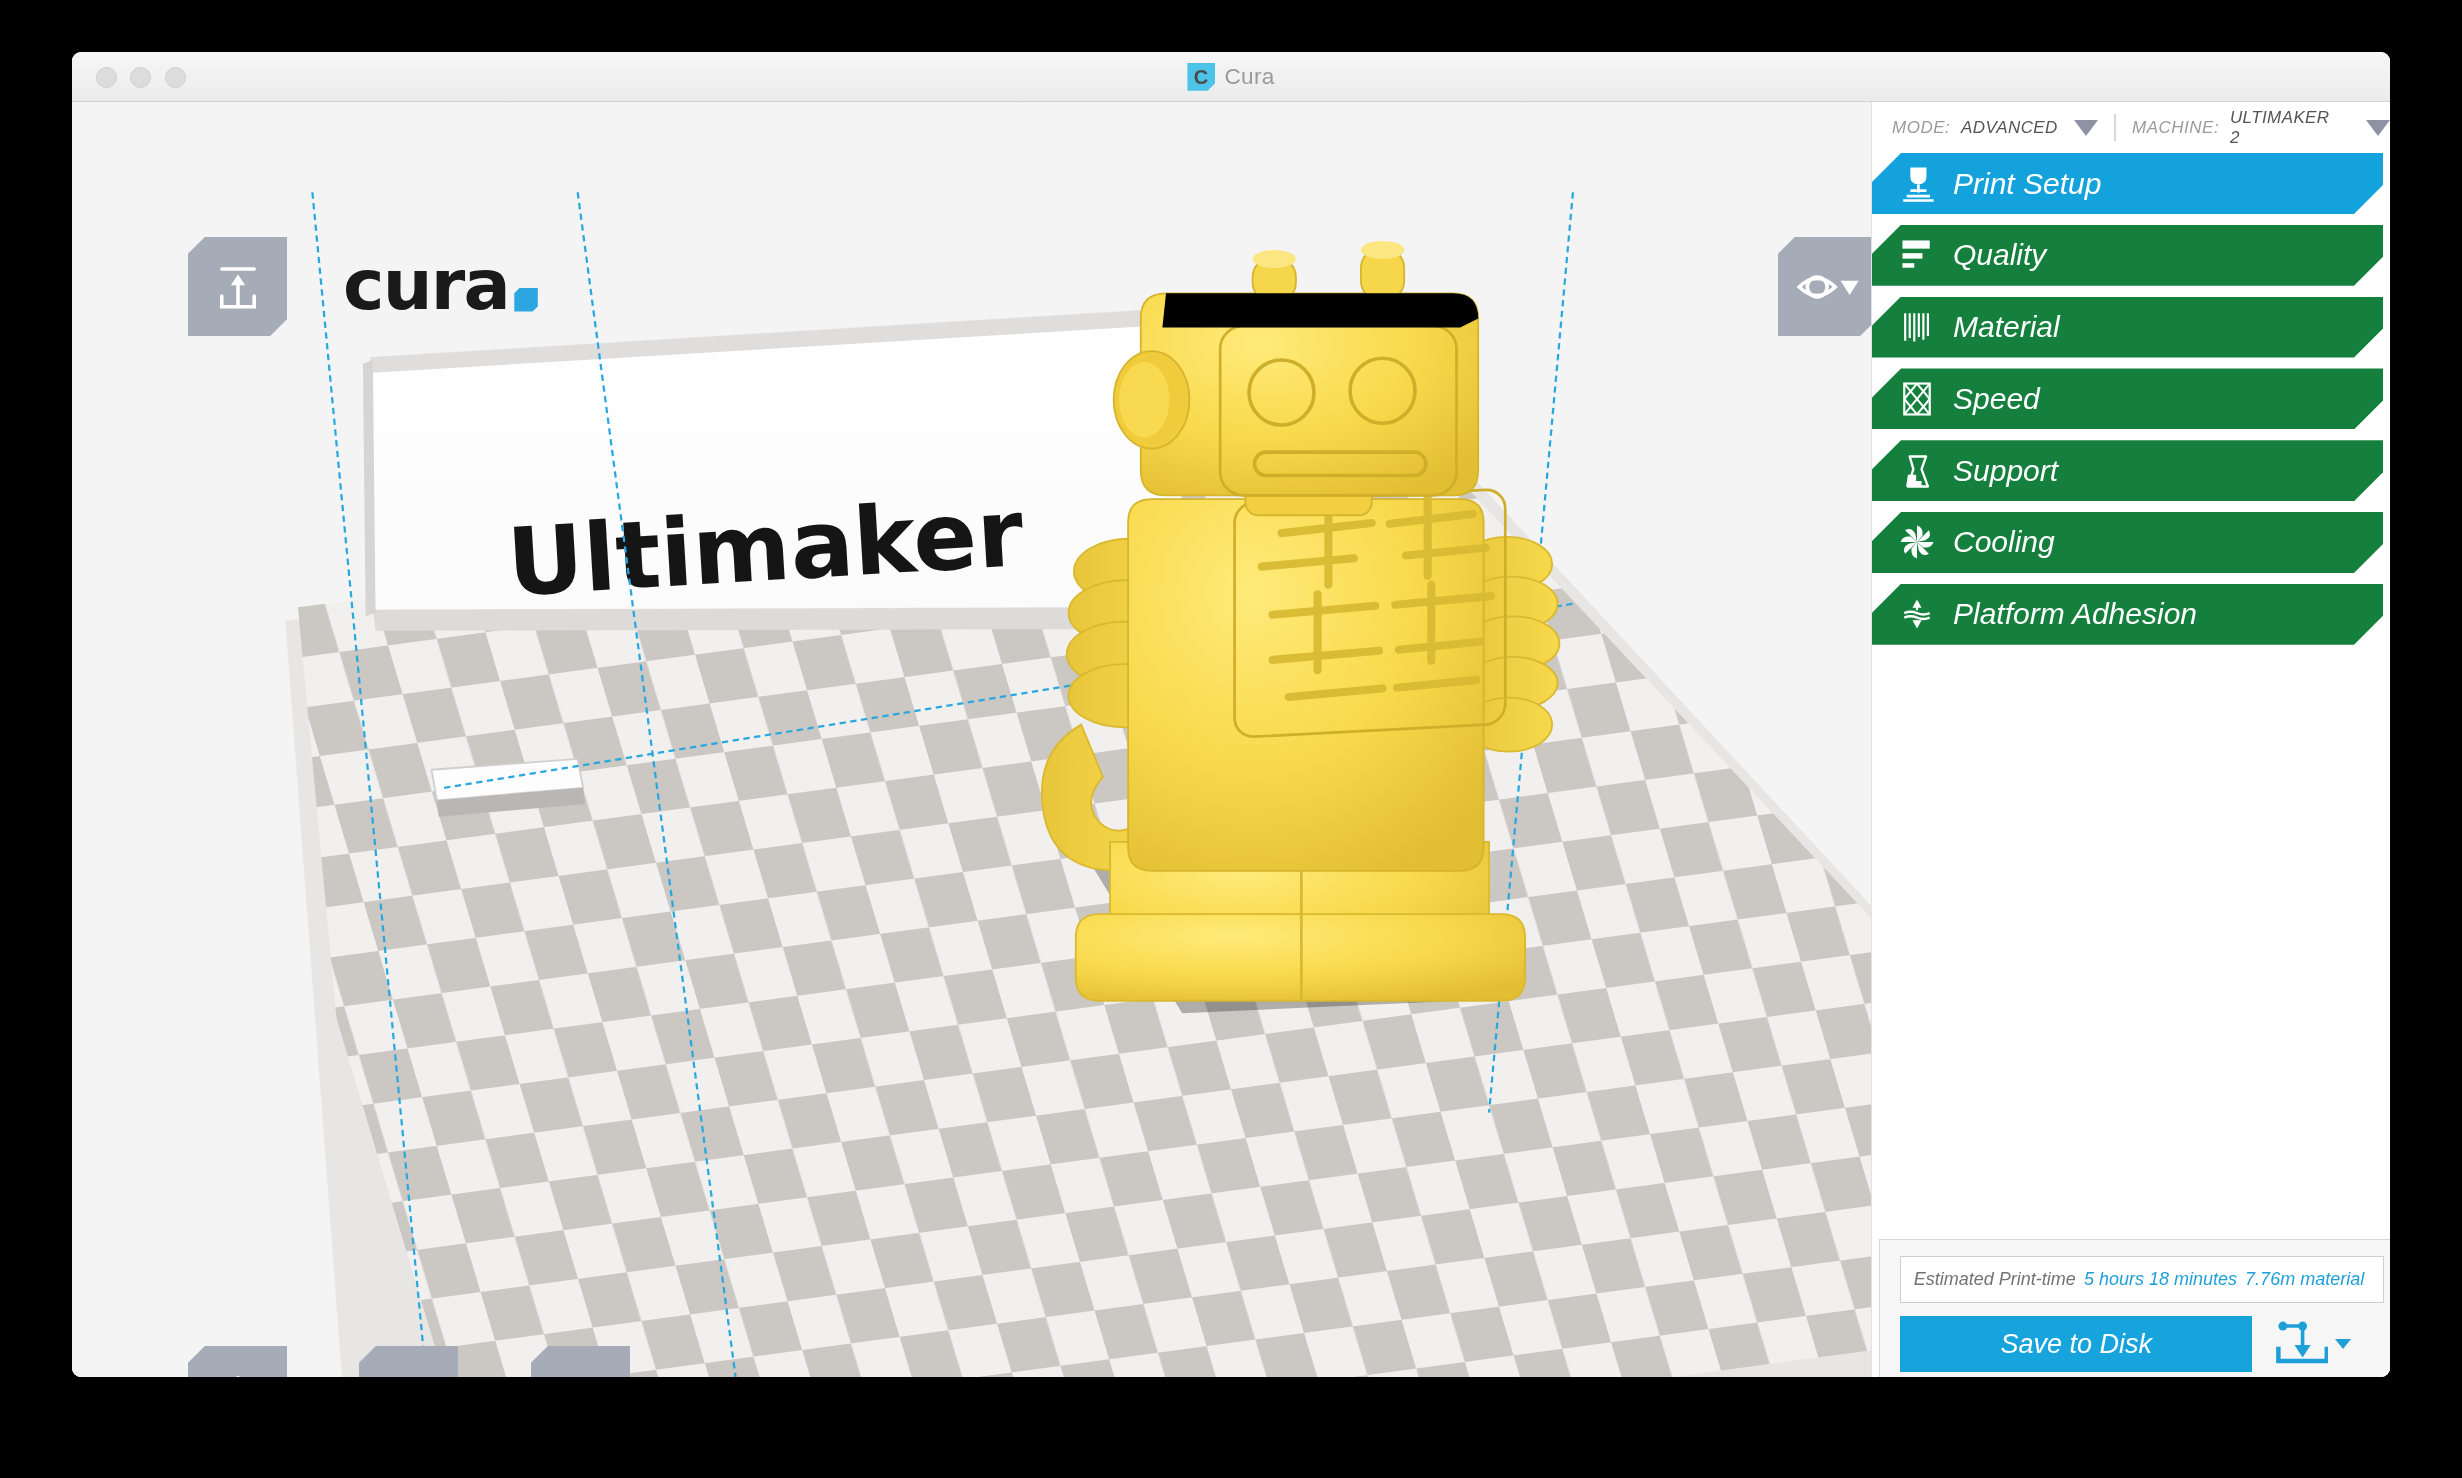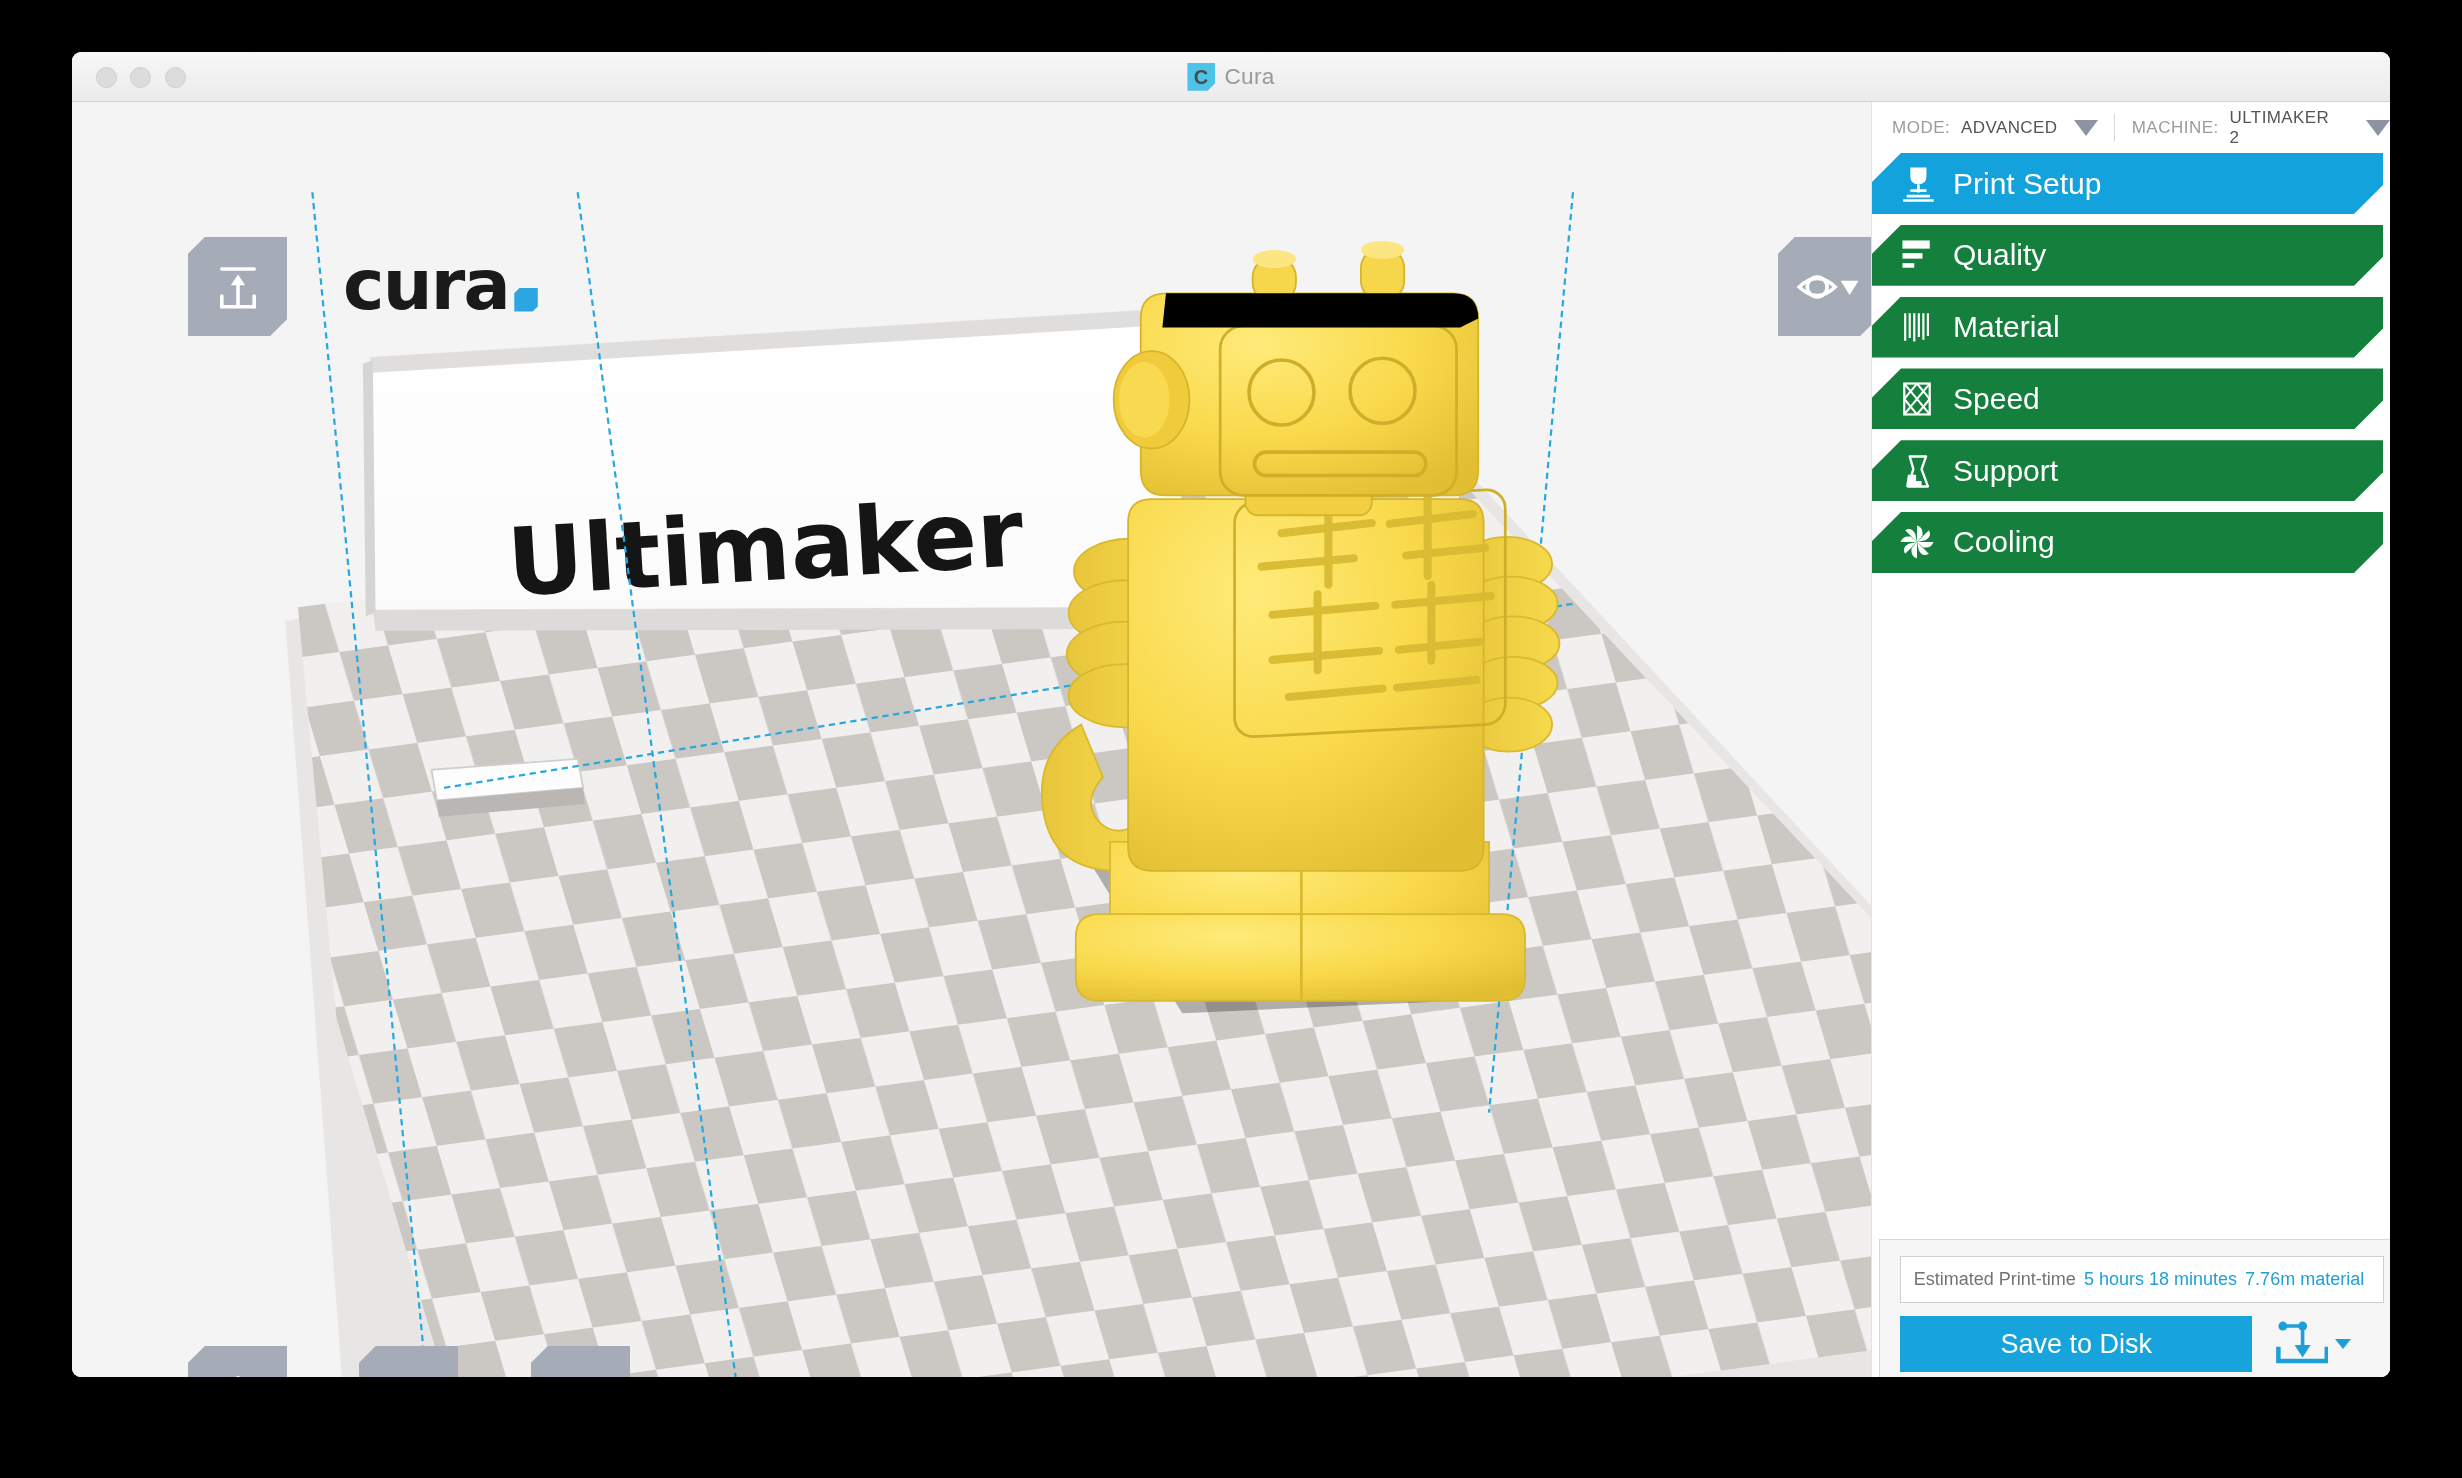--- a/index.html
+++ b/index.html
@@ -37,21 +37,21 @@
   #btn-rotate{left:287px;top:1244px;}
   #btn-mirror{left:459px;top:1244px;}
 
   .cura-logo{position:absolute;left:271px;top:152px;display:flex;align-items:flex-end;gap:5.4px;}
   .cura-logo .word{font:700 70px/63px "DejaVu Sans",sans-serif;color:#1a1a1a;letter-spacing:-1.8px;}
   .cura-logo .dot{width:23.5px;height:23.5px;background:#2ba6e0;
       clip-path:polygon(22% 0,100% 0,100% 78%,78% 100%,0 100%,0 22%);margin-bottom:5.4px;}
 
   
   .panel{position:absolute;right:0;top:50px;width:518px;height:1275px;background:#fff;
-         border-left:0.9px solid #e2e2e2;}
+         border-left:0.9px solid #e2e2e2;font-style:italic;}
   .panel-head{height:51px;display:flex;align-items:center;padding-left:20px;gap:10.8px;font-size:17px;}
   .lbl{color:#9b9b9b;letter-spacing:0.5px;}
   .val{color:#555;letter-spacing:0.4px;}
   .tri{width:0;height:0;border-left:12.6px solid transparent;border-right:12.6px solid transparent;
        border-top:16.2px solid #8d93a3;margin-left:5.4px;cursor:pointer;}
   .vsep{width:1.8px;height:27px;background:#d8d8d8;margin:0 5.4px;}
 
   .cat{position:relative;height:61px;margin:0 0 10.8px 0;width:511px;display:flex;align-items:center;
        background:#15803d;cursor:pointer;
        clip-path:polygon(29px 0,100% 0,100% calc(100% - 29px),calc(100% - 29px) 100%,0 100%,0 29px);}
@@ -350,20 +350,33 @@
             <path d="M23 23 L23 41 Q16 39 17 30 Z"></path>
               <path d="M23 23 L10 36 Q6 29 14 25 Z"></path>
             <path d="M23 23 L5 23 Q7 16 16 17 Z"></path>
               <path d="M23 23 L10 10 Q17 6 21 14 Z"></path>
           </g>
         </svg>
       </span>
       <span class="nm">Cooling</span>
     </div>
 
+    <div class="cat">
+      <span class="ico">
+        <svg width="40" height="40" viewBox="0 0 44 44">
+          <polygon points="22,6 17,15 27,15" fill="#fff"></polygon>
+          <line x1="22" y1="13" x2="22" y2="18" stroke="#fff" stroke-width="2.4"></line>
+          <path d="M8 21 q7 -3 14 0 q7 3 14 0" fill="none" stroke="#fff" stroke-width="2.6"></path>
+          <path d="M8 26 q7 -3 14 0 q7 3 14 0" fill="none" stroke="#fff" stroke-width="2.6"></path>
+          <line x1="22" y1="29" x2="22" y2="34" stroke="#fff" stroke-width="2.4"></line>
+          <polygon points="22,38 17,29 27,29" fill="#fff"></polygon>
+        </svg>
+      </span>
+      <span class="nm">Platform Adhesion</span>
+    </div>
 
     <div class="bottom">
       <div class="estimate">
         <span class="est-lbl">Estimated Print-time</span>
         <span class="est-v">5 hours 18 minutes</span>
         <span class="est-v">7.76m material</span>
       </div>
       <div class="save">
         <span>Save to Disk</span>
       </div>

